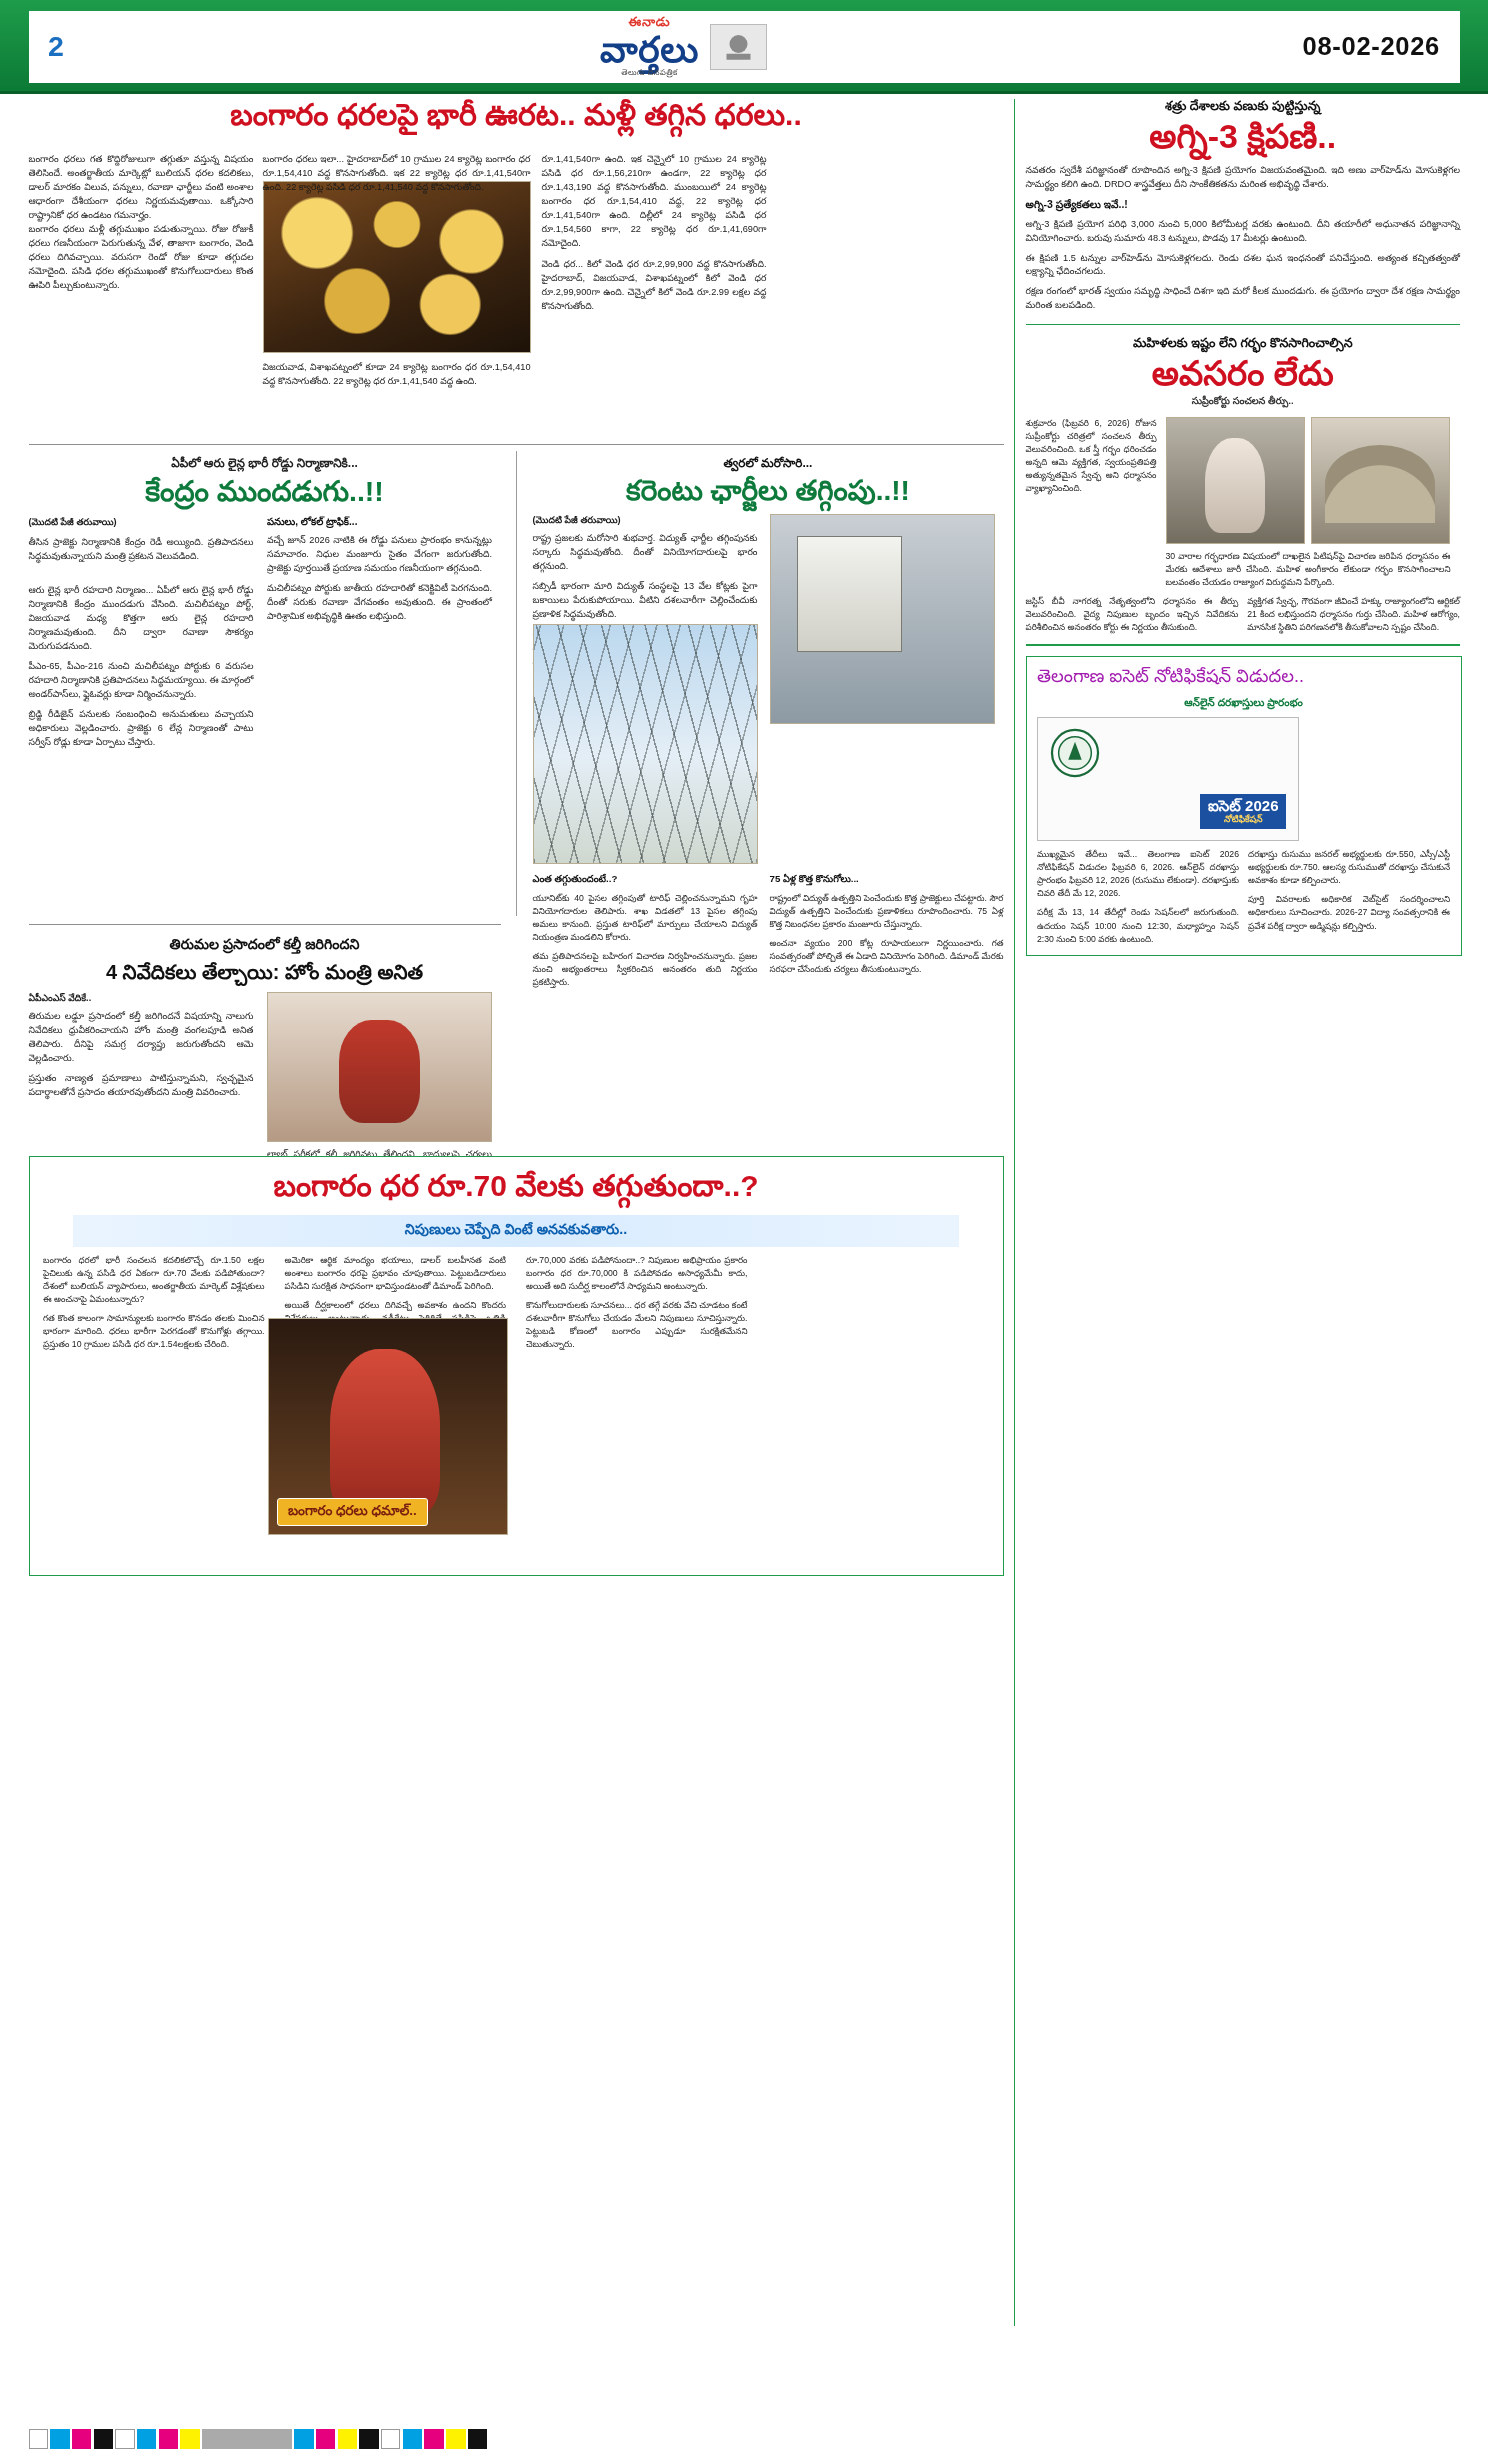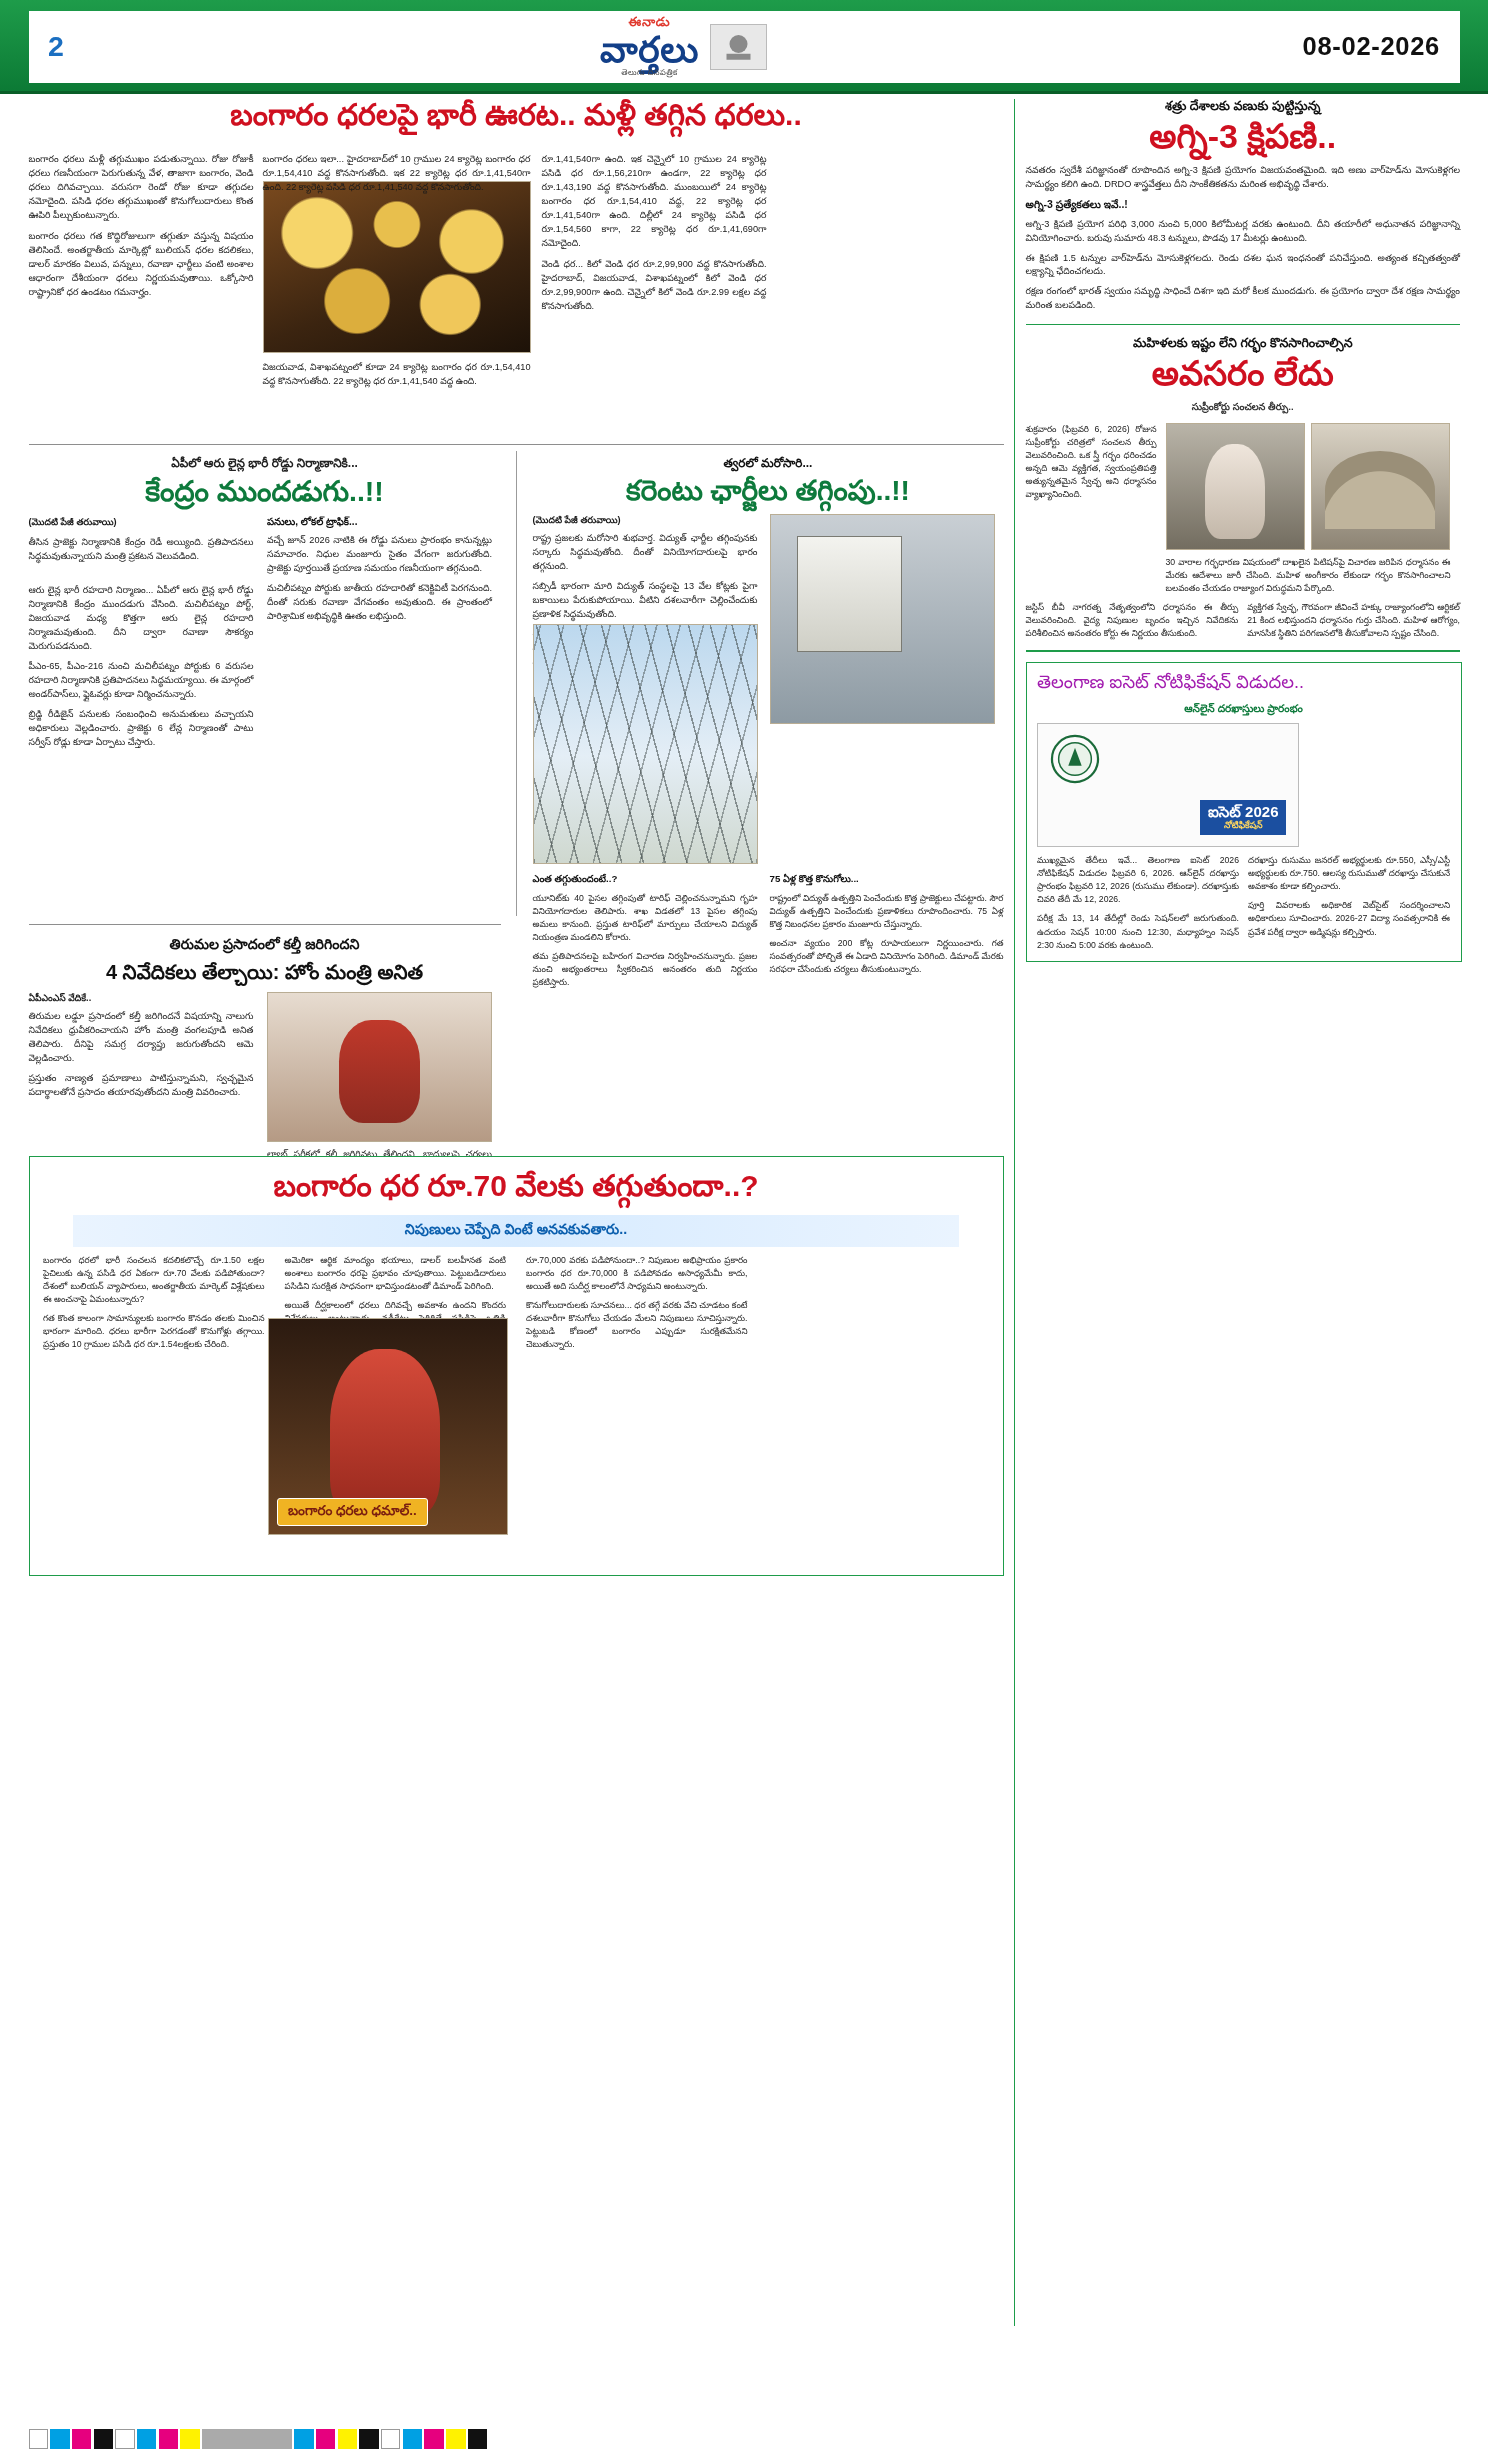--- a/index.html
+++ b/index.html
@@ -211,22 +211,22 @@
       </div>
       <div class="date-text">08-02-2026</div>
     </div>
   </div>
 
   <div class="main-area">
 
     <div class="story1-title hl-red">బంగారం ధరలపై భారీ ఊరట.. మళ్లీ తగ్గిన ధరలు..</div>
 
     <div class="col body-text" style="left:0; top:54px; width:225px;">
+      <p style="margin:0">బంగారం ధరలు గత కొద్దిరోజులుగా తగ్గుతూ వస్తున్న విషయం తెలిసిందే. అంతర్జాతీయ మార్కెట్లో బులియన్ ధరల కదలికలు, డాలర్ మారకం విలువ, పన్నులు, రవాణా ఛార్జీలు వంటి అంశాల ఆధారంగా దేశీయంగా ధరలు నిర్ణయమవుతాయి. ఒక్కోసారి రాష్ట్రానికో ధర ఉండటం గమనార్హం.</p>
       <p style="margin:0 0 7.5px 0">బంగారం ధరలు మళ్లీ తగ్గుముఖం పడుతున్నాయి. రోజు రోజుకీ ధరలు గణనీయంగా పెరుగుతున్న వేళ, తాజాగా బంగారం, వెండి ధరలు దిగివచ్చాయి. వరుసగా రెండో రోజు కూడా తగ్గుదల నమోదైంది. పసిడి ధరల తగ్గుముఖంతో కొనుగోలుదారులు కొంత ఊపిరి పీల్చుకుంటున్నారు.</p>
-      <p style="margin:0">బంగారం ధరలు గత కొద్దిరోజులుగా తగ్గుతూ వస్తున్న విషయం తెలిసిందే. అంతర్జాతీయ మార్కెట్లో బులియన్ ధరల కదలికలు, డాలర్ మారకం విలువ, పన్నులు, రవాణా ఛార్జీలు వంటి అంశాల ఆధారంగా దేశీయంగా ధరలు నిర్ణయమవుతాయి. ఒక్కోసారి రాష్ట్రానికో ధర ఉండటం గమనార్హం.</p>
     </div>
 
     <div class="photo gold-photo" style="position:absolute; left:234px; top:82px; width:268px; height:172px;"></div>
 
     <div class="col body-text" style="left:234px; top:54px; width:268px;">
       <p style="margin:0">బంగారం ధరలు ఇలా... హైదరాబాద్‌లో 10 గ్రాముల 24 క్యారెట్ల బంగారం ధర రూ.1,54,410 వద్ద కొనసాగుతోంది. ఇక 22 క్యారెట్ల ధర రూ.1,41,540గా ఉంది. 22 క్యారెట్ల పసిడి ధర రూ.1,41,540 వద్ద కొనసాగుతోంది.</p>
     </div>
     <div class="col body-text" style="left:234px; top:262px; width:268px;">
       <p style="margin:0">విజయవాడ, విశాఖపట్నంలో కూడా 24 క్యారెట్ల బంగారం ధర రూ.1,54,410 వద్ద కొనసాగుతోంది. 22 క్యారెట్ల ధర రూ.1,41,540 వద్ద ఉంది.</p>
     </div>
@@ -339,21 +339,21 @@
       <p class="body-text" style="margin:0 0 6px 0">అగ్ని-3 క్షిపణి ప్రయోగ పరిధి 3,000 నుంచి 5,000 కిలోమీటర్ల వరకు ఉంటుంది. దీని తయారీలో అధునాతన పరిజ్ఞానాన్ని వినియోగించారు. బరువు సుమారు 48.3 టన్నులు, పొడవు 17 మీటర్లు ఉంటుంది.</p>
       <p class="body-text" style="margin:0 0 6px 0">ఈ క్షిపణి 1.5 టన్నుల వార్‌హెడ్‌ను మోసుకెళ్లగలదు. రెండు దశల ఘన ఇంధనంతో పనిచేస్తుంది. అత్యంత కచ్చితత్వంతో లక్ష్యాన్ని ఛేదించగలదు.</p>
       <p class="body-text" style="margin:0">రక్షణ రంగంలో భారత్ స్వయం సమృద్ధి సాధించే దిశగా ఇది మరో కీలక ముందడుగు. ఈ ప్రయోగం ద్వారా దేశ రక్షణ సామర్థ్యం మరింత బలపడింది.</p>
     </div>
 
     <div class="rail-rule" style="margin:10.5px 0;"></div>
 
     <div>
       <div class="rail-kicker">మహిళలకు ఇష్టం లేని గర్భం కొనసాగించాల్సిన</div>
       <div class="rail-head" style="margin-top:4.5px;">అవసరం లేదు</div>
-      <div class="rail-sub bold" style="margin-top:9px;">సుప్రీంకోర్టు సంచలన తీర్పు..</div>
+      <div class="rail-sub bold" style="margin-top:3px;">సుప్రీంకోర్టు సంచలన తీర్పు..</div>
 
       <div style="display:flex; gap:9px; margin-top:7.5px;">
         <div style="width:131px;">
           <p class="body-text sm" style="margin:0">శుక్రవారం (ఫిబ్రవరి 6, 2026) రోజున సుప్రీంకోర్టు చరిత్రలో సంచలన తీర్పు వెలువరించింది. ఒక స్త్రీ గర్భం ధరించడం అన్నది ఆమె వ్యక్తిగత, స్వయంప్రతిపత్తి అత్యున్నతమైన స్వేచ్ఛ అని ధర్మాసనం వ్యాఖ్యానించింది.</p>
         </div>
         <div style="width:285px;">
           <div style="display:flex; gap:6px;">
             <div class="photo speaker-photo" style="width:139px; height:127px;"></div>
             <div class="photo court-photo" style="width:139px; height:127px;"></div>
           </div>

